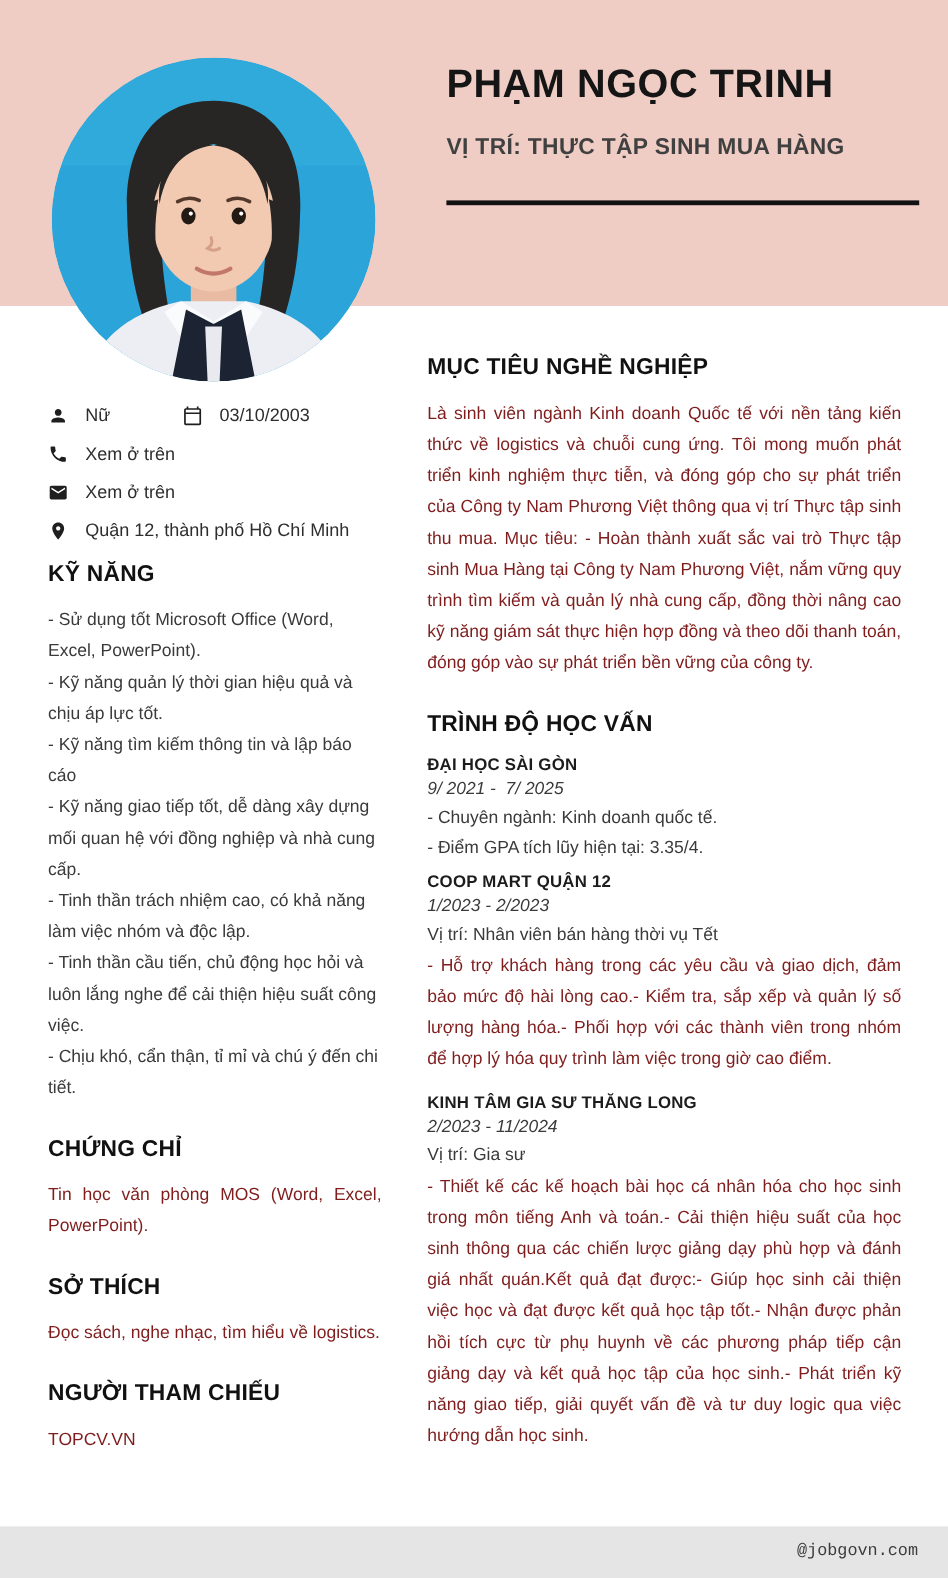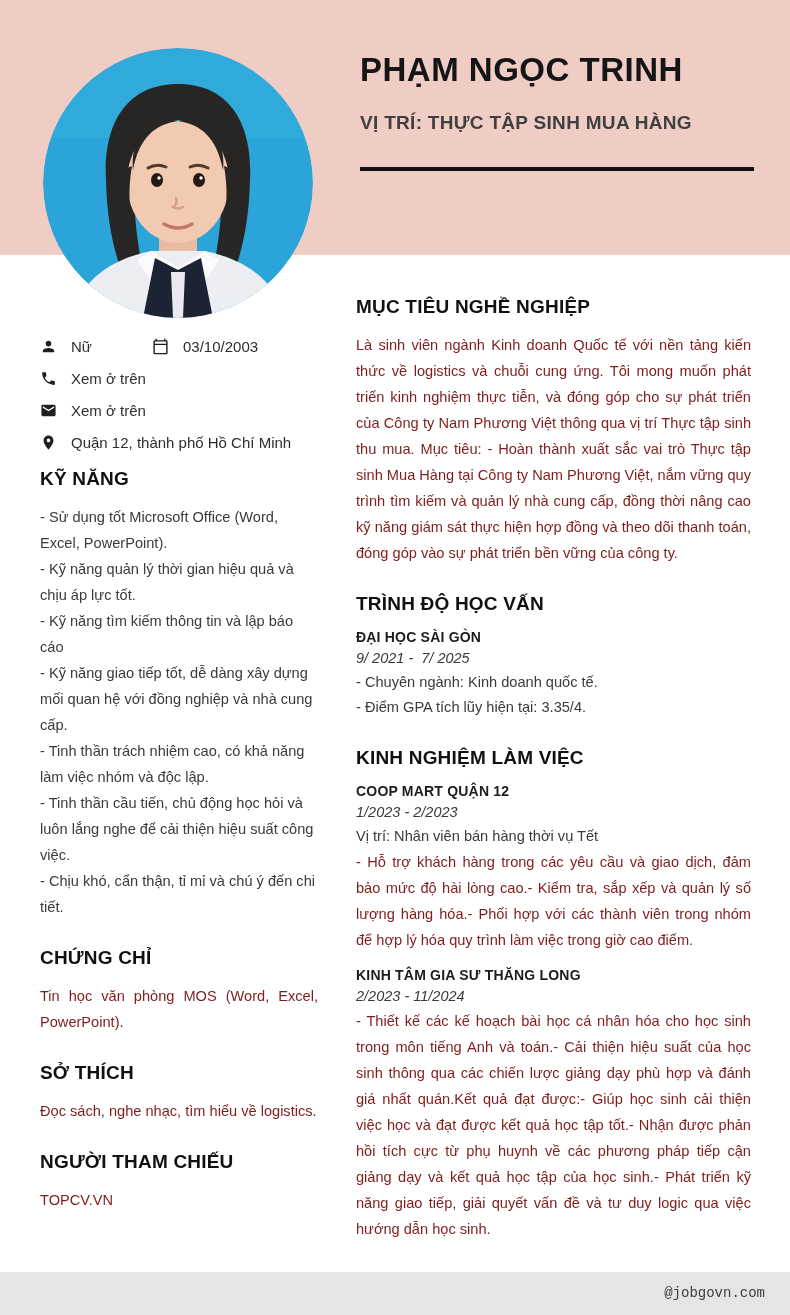--- a/index.html
+++ b/index.html
@@ -7,21 +7,21 @@
   body { font-family:"Liberation Sans", sans-serif; color:#3a3a3a; }
   .page { position:relative; width:790px; height:1315px; background:#ffffff; overflow:hidden; margin:0 auto; }
 
   .header-bg { position:absolute; top:0; left:0; width:790px; height:255px; background:#efcdc5; }
   .footer-bar { position:absolute; left:0; bottom:0; width:790px; height:43px; background:#e5e5e5; }
   .footer-bar .watermark { position:absolute; right:25px; top:0; line-height:43px; font-family:"Liberation Mono", monospace; font-size:14px; color:#3c3c3c; }
 
   .photo-wrap { position:absolute; left:43px; top:48px; width:270px; height:270px; border-radius:50%; overflow:hidden; }
   .photo-wrap svg { display:block; width:100%; height:100%; }
 
-  .header-text { position:absolute; left:360px; top:50px; width:395px; }
+  .header-text { position:absolute; left:372px; top:50px; width:395px; }
   .name { font-size:33px; font-weight:700; color:#151515; letter-spacing:.5px; line-height:40px; }
   .position { margin-top:22px; font-size:19px; font-weight:700; color:#404040; letter-spacing:.3px; }
   .head-divider { margin-top:33px; width:394px; height:4px; background:#121212; }
 
   .col-left  { position:absolute; left:40px;  top:336px; width:278px; }
   .col-right { position:absolute; left:356px; top:296px; width:395px; }
 
   .contact-row { display:flex; align-items:center; height:20px; margin-bottom:12px; }
   .contact-row .icon { width:17px; height:17px; flex:0 0 17px; margin-right:14px; }
   .contact-row .icon svg { display:block; width:17px; height:17px; fill:#1f1f1f; }
@@ -165,32 +165,32 @@
     <div class="body-txt just">Là sinh viên ngành Kinh doanh Quốc tế với nền tảng kiến thức về logistics và chuỗi cung ứng. Tôi mong muốn phát triển kinh nghiệm thực tiễn, và đóng góp cho sự phát triển của Công ty Nam Phương Việt thông qua vị trí Thực tập sinh thu mua. Mục tiêu: - Hoàn thành xuất sắc vai trò Thực tập sinh Mua Hàng tại Công ty Nam Phương Việt, nắm vững quy trình tìm kiếm và quản lý nhà cung cấp, đồng thời nâng cao kỹ năng giám sát thực hiện hợp đồng và theo dõi thanh toán, đóng góp vào sự phát triển bền vững của công ty.</div>
 
     <h2 class="sec">TRÌNH ĐỘ HỌC VẤN</h2>
     <div>
       <div class="subhead">ĐẠI HỌC SÀI GÒN</div>
       <div class="period">9/ 2021 -  7/ 2025</div>
       <div class="role-line">- Chuyên ngành: Kinh doanh quốc tế.</div>
       <div class="role-line">- Điểm GPA tích lũy hiện tại: 3.35/4.</div>
     </div>
 
-    <h2 class="sec">KINH NGHIỆM LÀM VIỆC</h2>
 
     <div class="job">
       <div class="subhead">COOP MART QUẬN 12</div>
       <div class="period">1/2023 - 2/2023</div>
       <div class="role-line">Vị trí: Nhân viên bán hàng thời vụ Tết</div>
       <div class="body-txt just">- Hỗ trợ khách hàng trong các yêu cầu và giao dịch, đảm bảo mức độ hài lòng cao.- Kiểm tra, sắp xếp và quản lý số lượng hàng hóa.- Phối hợp với các thành viên trong nhóm để hợp lý hóa quy trình làm việc trong giờ cao điểm.</div>
     </div>
 
     <div class="job">
       <div class="subhead">KINH TÂM GIA SƯ THĂNG LONG</div>
       <div class="period">2/2023 - 11/2024</div>
+      <div class="role-line">Vị trí: Gia sư</div>
       <div class="body-txt just">- Thiết kế các kế hoạch bài học cá nhân hóa cho học sinh trong môn tiếng Anh và toán.- Cải thiện hiệu suất của học sinh thông qua các chiến lược giảng dạy phù hợp và đánh giá nhất quán.Kết quả đạt được:- Giúp học sinh cải thiện việc học và đạt được kết quả học tập tốt.- Nhận được phản hồi tích cực từ phụ huynh về các phương pháp tiếp cận giảng dạy và kết quả học tập của học sinh.- Phát triển kỹ năng giao tiếp, giải quyết vấn đề và tư duy logic qua việc hướng dẫn học sinh.</div>
     </div>
 
   </div>
 
   <div class="footer-bar">
     <span class="watermark">@jobgovn.com</span>
   </div>
 
 </div>

